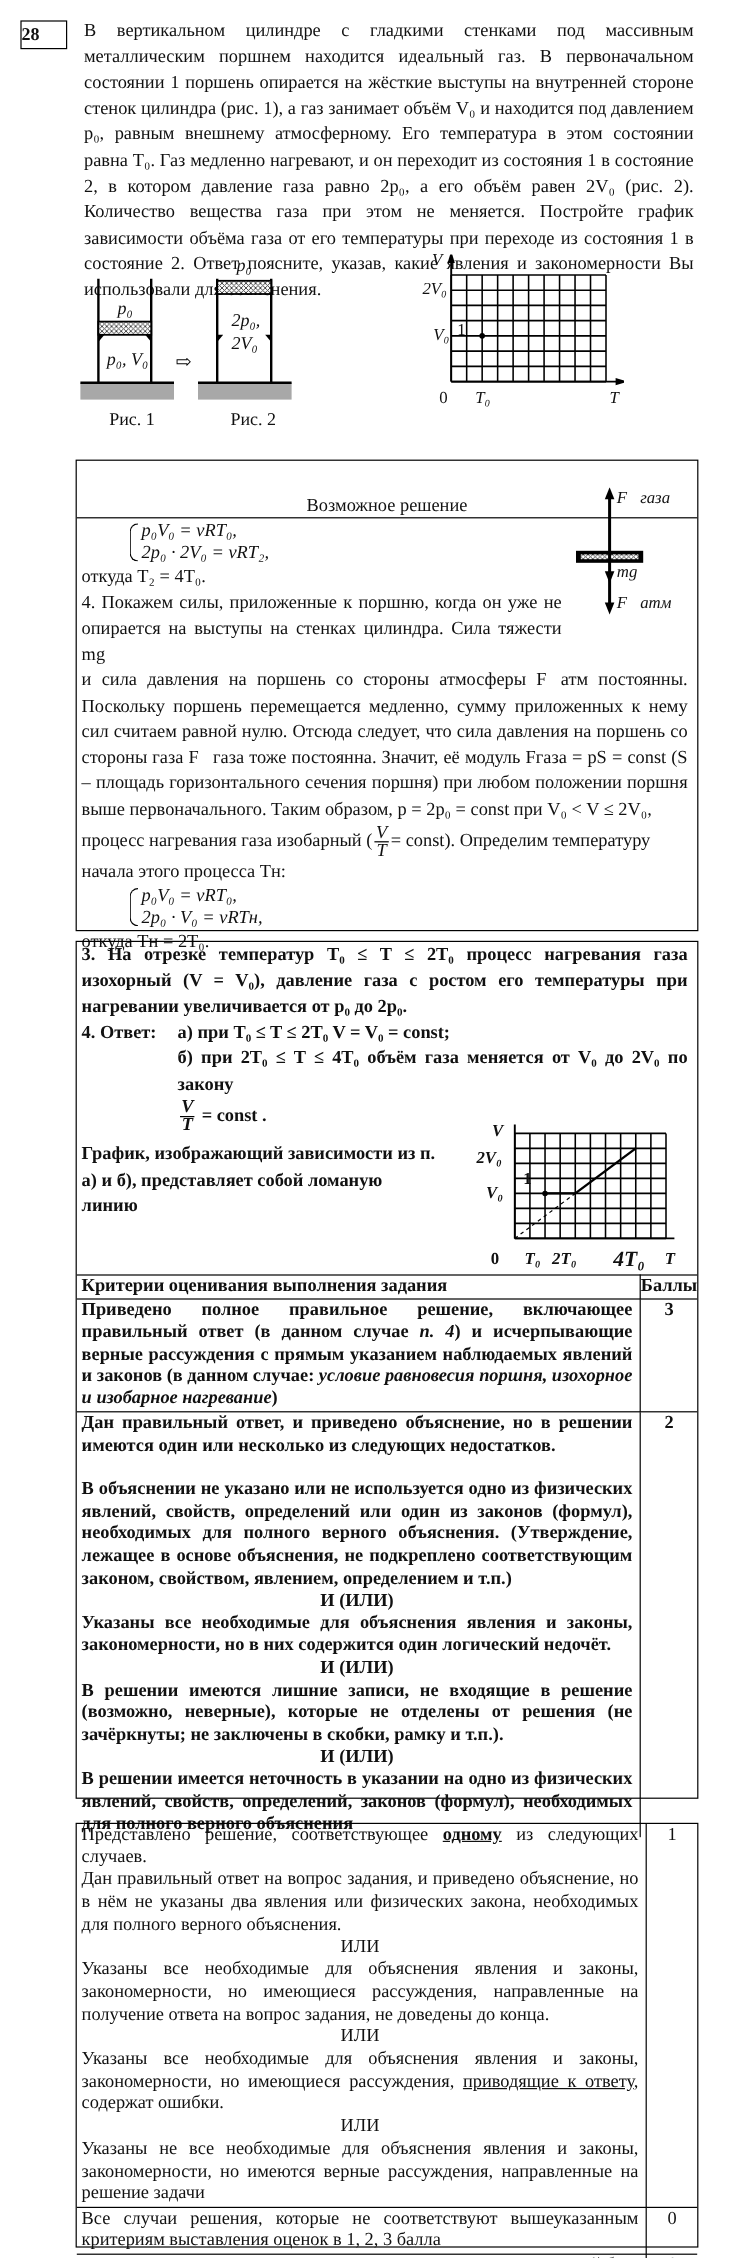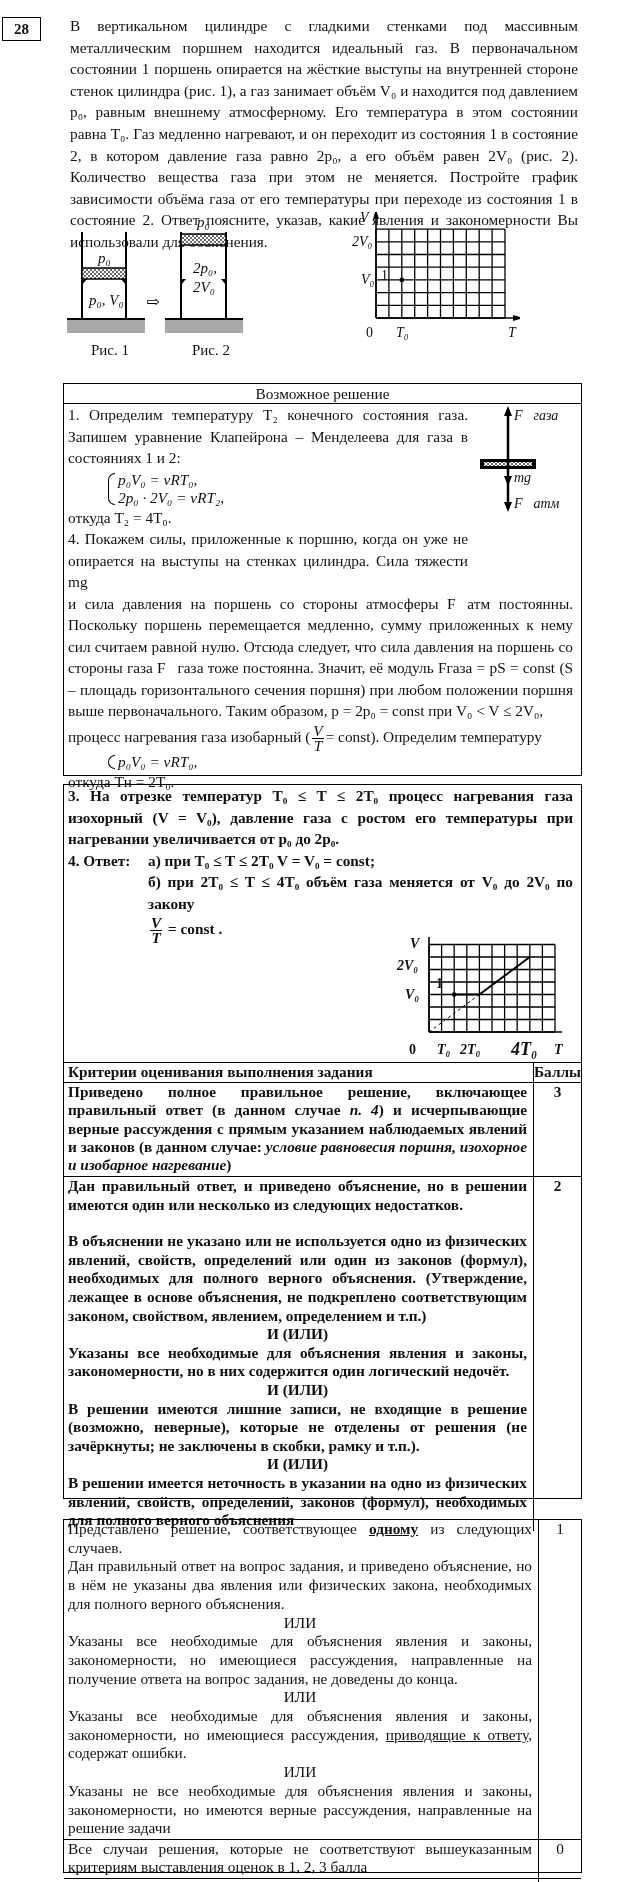--- a/index.html
+++ b/index.html
@@ -1,26 +1,26 @@
 <!DOCTYPE html>
 <html><head>
 <meta charset="utf-8">
 <style>
   html,body{margin:0;padding:0;background:#fff;}
   body{width:630px;height:1882px;position:relative;overflow:hidden;
        font-family:"Liberation Serif","DejaVu Serif",serif;color:#111;font-size:15.3px;}
   .abs{position:absolute;}
-  .task-num{left:2px;top:17px;width:37px;height:22px;border:1.5px solid #000;
-            font-weight:bold;text-align:center;line-height:22px;font-size:15px;}
+  .task-num{left:17px;top:17px;width:37px;height:22px;border:1.5px solid #000;
+            font-weight:bold;text-align:left;line-height:22px;font-size:15px;}
   .task-text{left:70px;top:15px;width:508px;line-height:21.6px;text-align:justify;text-align-last:left;}
   .task-text p{margin:0;}
   i,.it{font-style:italic;}
   .fig-label{font-size:15px;}
   .box{position:absolute;left:63px;width:517px;border:1.5px solid #000;}
-  .box-head{text-align:center;border-bottom:1.5px solid #000;height:19px;line-height:19px;}
+  .box-head{text-align:center;border-bottom:1.5px solid #000;height:19px;line-height:19px;margin-top:28px;}
   .sol{padding:0 8px 0 4px;line-height:21.5px;text-align:justify;}
   .sol p{margin:0;}
   .sys{margin-left:40px;position:relative;padding-left:10px;line-height:18px;}
   .sys::before{content:"";position:absolute;left:0;top:2px;bottom:2px;width:6px;
                border:1.3px solid #000;border-right:none;border-radius:8px 0 0 8px;}
   .frac{display:inline-block;vertical-align:middle;text-align:center;font-style:italic;line-height:14px;margin:0 2px;}
   .frac span{display:block;}
   .frac .num{border-bottom:1px solid #000;padding:0 1px;}
   table.crit{border-collapse:collapse;width:100%;}
   table.crit td{border:1.5px solid #000;vertical-align:top;padding:0 6px 1px 4px;line-height:18.3px;}
@@ -105,33 +105,34 @@
 <div class="abs it" style="left:352px;top:234px;font-size:14px;">2V₀</div>
 <div class="abs it" style="left:361px;top:272px;font-size:14px;">V₀</div>
 <div class="abs" style="left:381px;top:268px;font-size:14px;">1</div>
 <div class="abs" style="left:366px;top:325px;font-size:14px;">0</div>
 <div class="abs it" style="left:396px;top:325px;font-size:14px;">T₀</div>
 <div class="abs it" style="left:508px;top:325px;font-size:14px;">T</div>
 
 <div class="box" style="top:383px;height:391px;">
   <div class="box-head">Возможное решение</div>
   <div class="sol">
-    <p style="width:400px;">1. Определим температуру T₂ конечного состояния газа. Запишем уравнение Клапейрона – Менделеева для газа в состояниях 1 и 2:</p>
     <div class="sys it" style="margin-top:2px;">
       <div>p₀V₀ = νRT₀,</div>
       <div>2p₀ · 2V₀ = νRT₂,</div>
     </div>
     <p>откуда T₂ = 4T₀.</p>
     <p style="width:400px;">4. Покажем силы, приложенные к поршню, когда он уже не опирается на выступы на стенках цилиндра. Сила тяжести mg⃗</p>
     <p>и сила давления на поршень со стороны атмосферы F⃗атм постоянны. Поскольку поршень перемещается медленно, сумму приложенных к нему сил считаем равной нулю. Отсюда следует, что сила давления на поршень со стороны газа F⃗газа тоже постоянна. Значит, её модуль Fгаза = pS = const (S – площадь горизонтального сечения поршня) при любом положении поршня выше первоначального. Таким образом, p = 2p₀ = const при V₀ &lt; V ≤ 2V₀,</p>
     <p style="margin-top:2px;">
       <span>процесс нагревания газа изобарный (</span><span class="frac"><span class="num">V</span><span>T</span></span><span>= const). Определим температуру</span>
     </p>
+    <p>начала этого процесса Tн:</p>
     <div class="sys it">
       <div>p₀V₀ = νRT₀,</div>
+      <div>2p₀ · V₀ = νRTн,</div>
     </div>
     <p>откуда Tн = 2T₀.</p>
   </div>
 
   <svg class="abs" style="left:414px;top:22px;" width="90" height="110">
     <rect x="2" y="53" width="56" height="10" fill="#000"></rect>
     <rect x="6" y="56" width="48" height="4" fill="url(#hatch)"></rect>
     <line x1="30" y1="6" x2="30" y2="100" stroke="#000" stroke-width="2.5"></line>
     <polygon points="30,0 26,10 34,10" fill="#000"></polygon>
     <polygon points="30,80 26,70 34,70" fill="#000"></polygon>
@@ -146,20 +147,21 @@
   <div class="sol" style="height:276px;position:relative;">
     <p>3. На отрезке температур T₀ ≤ T ≤ 2T₀ процесс нагревания газа изохорный (V = V₀), давление газа с ростом его температуры при нагревании увеличивается от p₀ до 2p₀.</p>
     <div style="display:flex;">
       <div style="width:80px;flex:none;">4. Ответ:</div>
       <div style="flex:1;">
         <div>а) при T₀ ≤ T ≤ 2T₀   V = V₀ = const;</div>
         <div>б) при 2T₀ ≤ T ≤ 4T₀ объём газа меняется от V₀ до 2V₀ по закону</div>
         <div style="margin-top:2px;"><span class="frac"><span class="num">V</span><span>T</span></span> <span>= const .</span></div>
       </div>
     </div>
+    <p style="width:300px;text-align:left;margin-top:6px;">График, изображающий зависимости из п. а) и б), представляет собой ломаную линию</p>
     <svg class="abs" style="left:358px;top:152px;" width="140" height="110" id="grid2">
         <line x1="7" y1="7.5" x2="7" y2="95" stroke="#000" stroke-width="1.3"></line>
         <line x1="19.6" y1="7.5" x2="19.6" y2="95" stroke="#000" stroke-width="1.3"></line>
         <line x1="32.2" y1="7.5" x2="32.2" y2="95" stroke="#000" stroke-width="1.3"></line>
         <line x1="44.8" y1="7.5" x2="44.8" y2="95" stroke="#000" stroke-width="1.3"></line>
         <line x1="57.4" y1="7.5" x2="57.4" y2="95" stroke="#000" stroke-width="1.3"></line>
         <line x1="70" y1="7.5" x2="70" y2="95" stroke="#000" stroke-width="1.3"></line>
         <line x1="82.6" y1="7.5" x2="82.6" y2="95" stroke="#000" stroke-width="1.3"></line>
         <line x1="95.2" y1="7.5" x2="95.2" y2="95" stroke="#000" stroke-width="1.3"></line>
         <line x1="107.8" y1="7.5" x2="107.8" y2="95" stroke="#000" stroke-width="1.3"></line>

